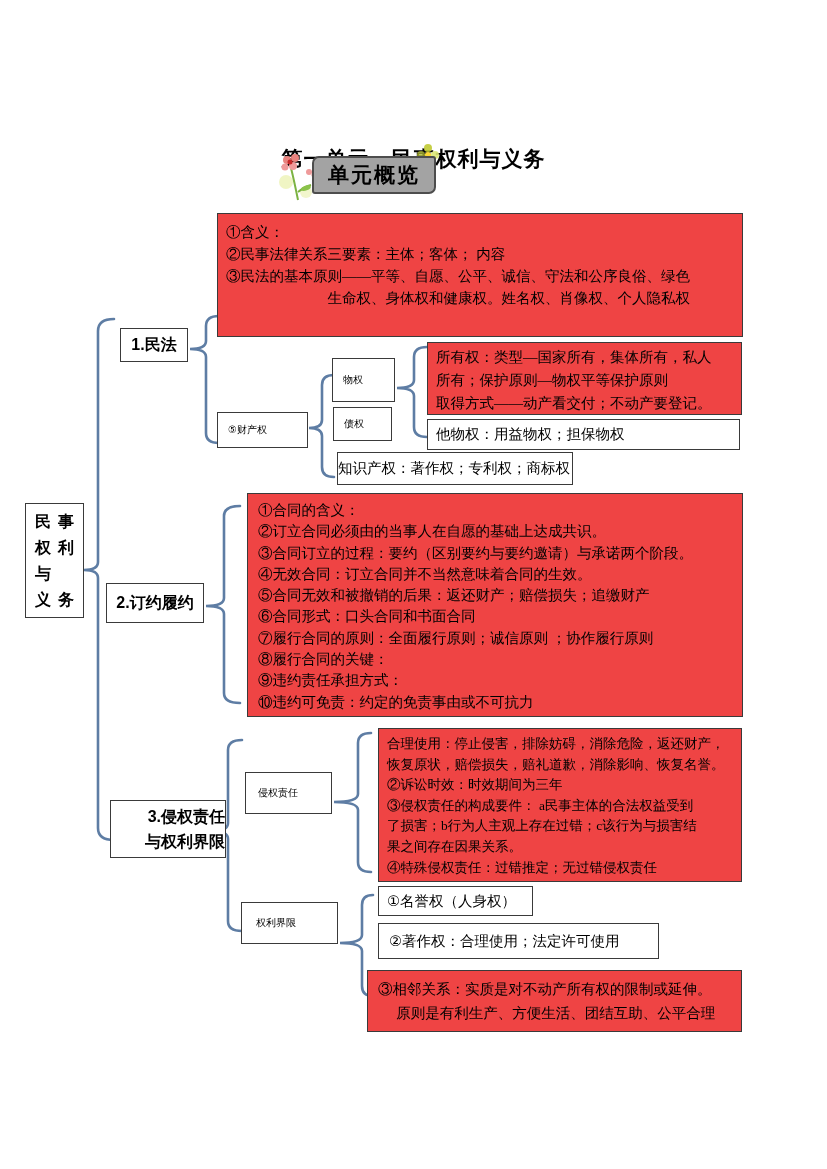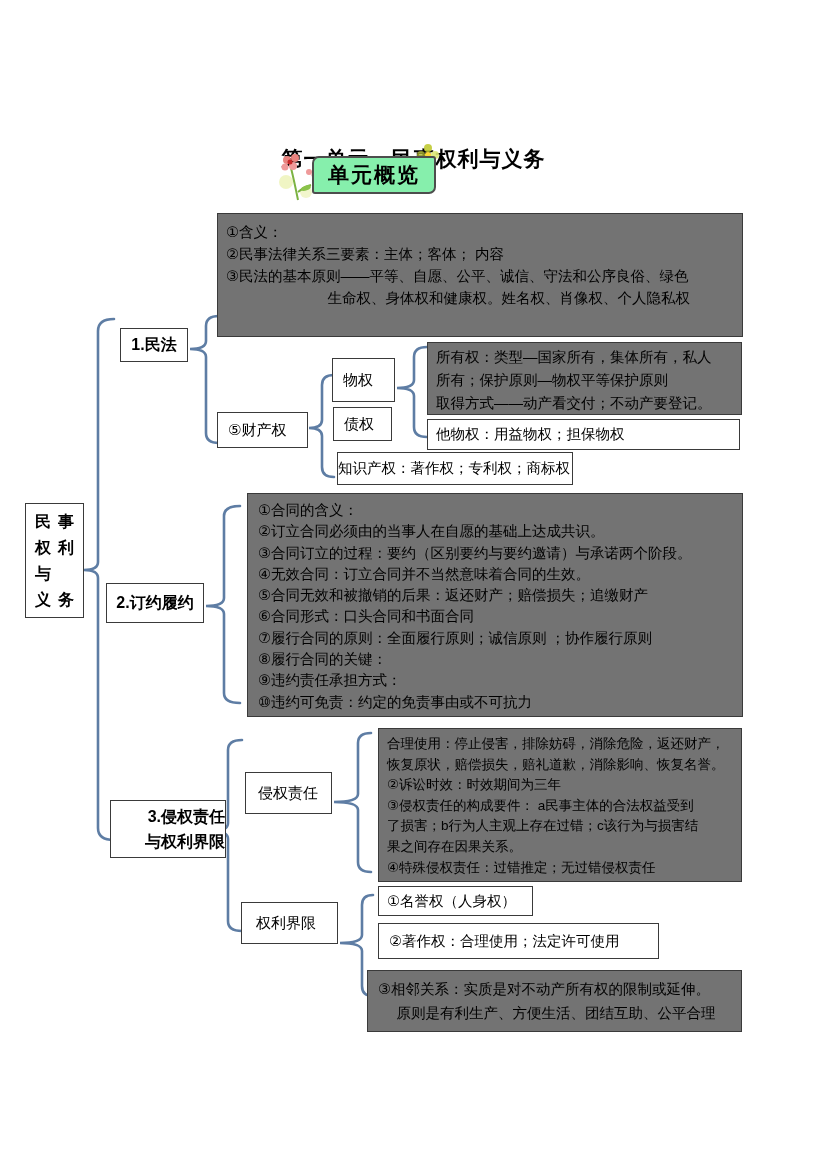--- a/index.html
+++ b/index.html
@@ -14,36 +14,37 @@
   .abs{position:absolute;box-sizing:border-box;}
   .title{
     left:0;top:104px;width:827px;
     text-align:center;
     font-family:"Liberation Serif","DejaVu Serif",serif;
     font-size:21px;font-weight:bold;letter-spacing:1px;margin-top:41px;
   }
   .badge-box{
     left:312px;top:156px;width:124px;height:38px;
     border:2px solid #4d4d4d;border-radius:7px 3px 7px 3px;
-    background:#86efac;
+    background:#a3a3a3;
     display:flex;align-items:center;justify-content:center;
     font-size:21px;font-weight:bold;letter-spacing:2px;
   }
   .node{
     background:#fff;
     border:1.5px solid #3a3a3a;
     display:flex;align-items:center;
-    font-size:15px;
+    font-size:10px;
   }
   .node.center{justify-content:center;}
   .key{font-weight:bold;font-size:16px;}
   .content{
-    background:#737373;
+    background:#ef4444;
     border:1.5px solid #3a3a3a;
     font-size:14.5px;
+    font-family:Liberation Serif, serif;
   }
   .content .ln{white-space:pre;}
   .box1{padding:7px 8px;line-height:22px;}
   .own{padding:3px 8px;line-height:23px;}
   .contract{padding:6px 10px;line-height:21.3px;}
   .tort{padding:5px 8px;line-height:20.6px;font-size:13.5px;}
   .neigh{padding:5px 10px;line-height:24px;display:flex;flex-direction:column;justify-content:center;}
   .root{
     left:25px;top:503px;width:59px;height:115px;
     border:1.5px solid #3a3a3a;background:#fff;

